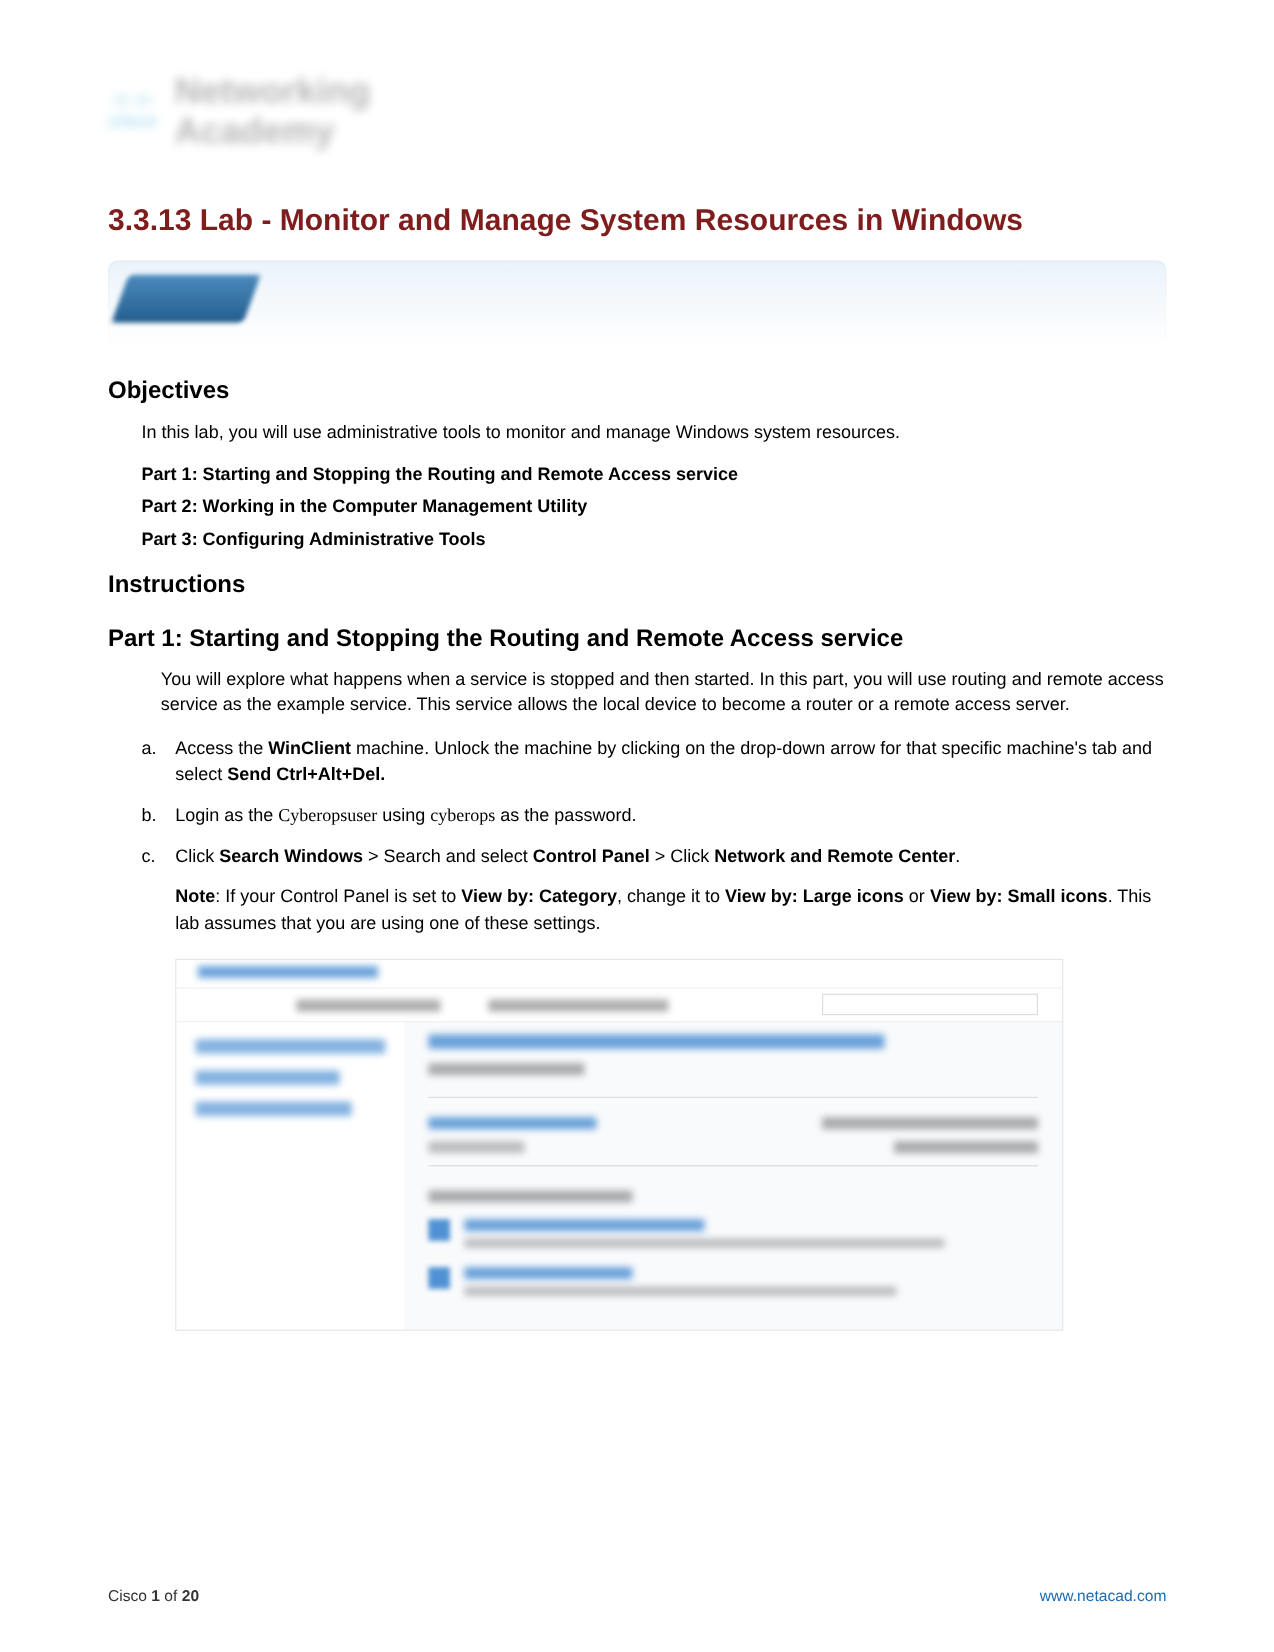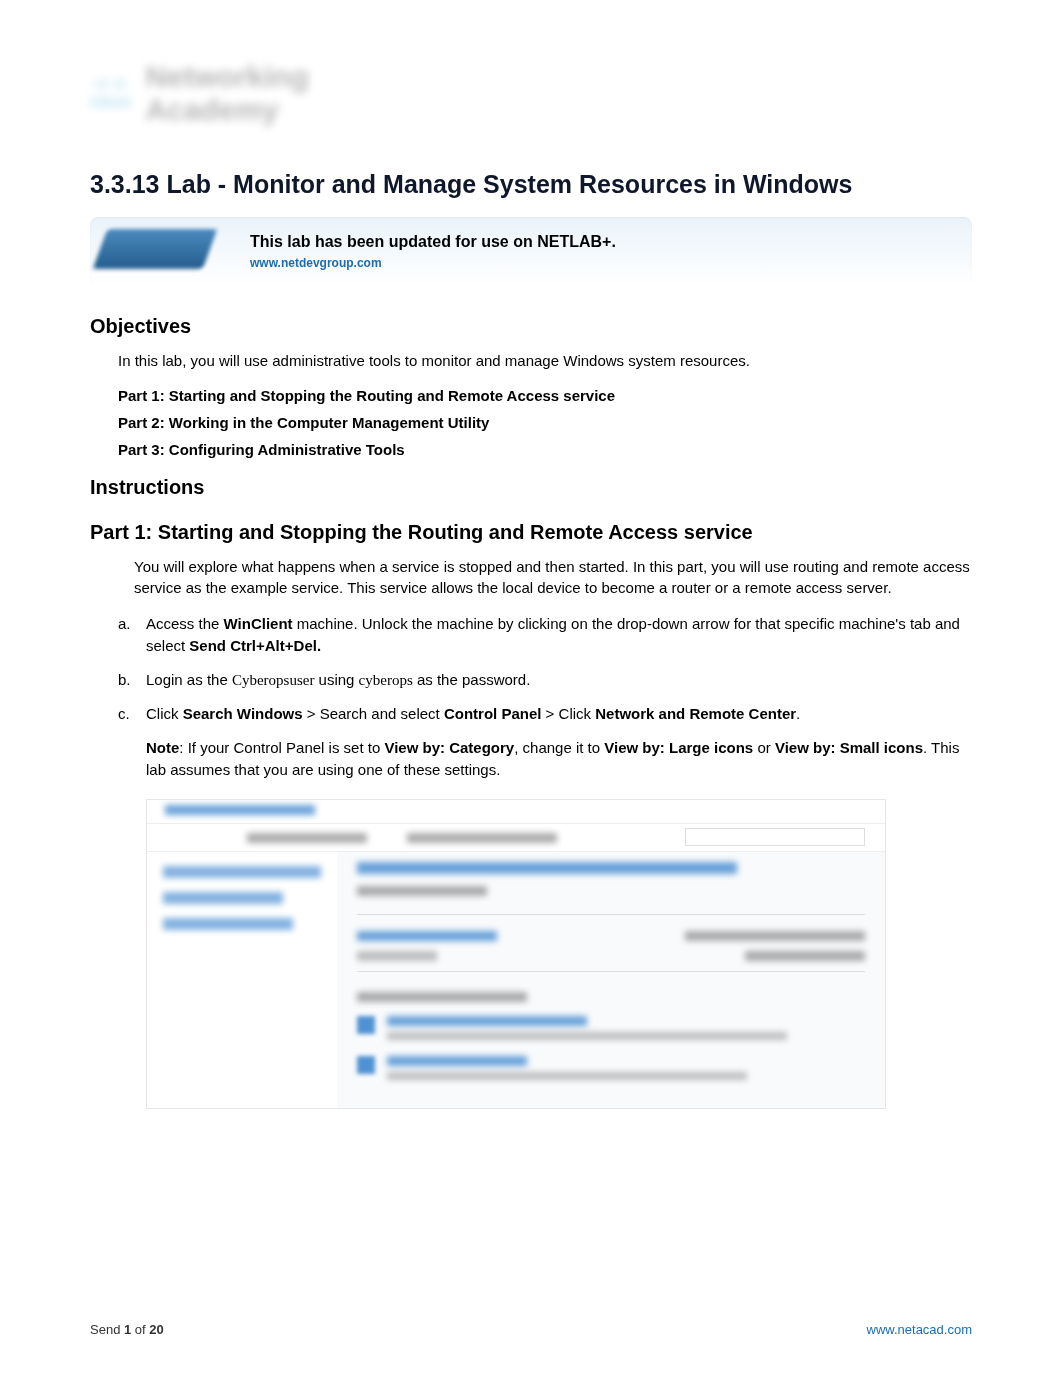--- a/index.html
+++ b/index.html
@@ -40,21 +40,21 @@
       margin-left: 10px;
     }
     .cisco-logo {
       color: #1da5d4;
     }
     h1.doc-title {
       font-size: 25px;
       font-weight: bold;
       font-family: Arial, sans-serif;
       margin: 14px 0 18px 0;
-      color: #0f172a;
+      color: #7f1d1d;
     }
     .netlab-banner {
       background: linear-gradient(to bottom, #eaf3fa 0%, #ffffff 100%);
       border-radius: 8px;
       padding: 12px 18px 12px 10px;
       display: flex;
       align-items: center;
       margin-bottom: 28px;
       box-shadow: 0 1px 2px rgba(0,0,0,0.05) inset;
     }
@@ -329,24 +329,20 @@
       <span>Networking</span><br>
       <span>Academy</span>
     </span>
   </div>
 
   <h1 class="doc-title">3.3.13 Lab - Monitor and Manage System Resources in Windows</h1>
 
   <div class="netlab-banner">
     <div class="netlab-logo">
       <div class="netlab-shape"></div>
-    </div>
-    <div class="netlab-text">
-      <div class="netlab-heading">This lab has been updated for use on NETLAB+.</div>
-      <a href="#" class="netlab-link">www.netdevgroup.com</a>
     </div>
   </div>
 
   <h2 class="section">Objectives</h2>
   <p class="intro-text">In this lab, you will use administrative tools to monitor and manage Windows system resources.</p>
 
   <p class="part-bold">Part 1: Starting and Stopping the Routing and Remote Access service</p>
   <p class="part-bold">Part 2: Working in the Computer Management Utility</p>
   <p class="part-bold">Part 3: Configuring Administrative Tools</p>
 
@@ -416,16 +412,16 @@
           <div class="lt-sub" style="width:360px"></div>
         </div>
       </div>
     </div>
   </div>
 
 </div>
 
 <div class="footer">
   <div class="page-num">
-    <span>Send </span><span class="bold">1</span><span> of </span><span class="bold">20</span>
+    <span>Cisco </span><span class="bold">1</span><span> of </span><span class="bold">20</span>
   </div>
   <a href="#">www.netacad.com</a>
 </div>
 
 </body></html>

